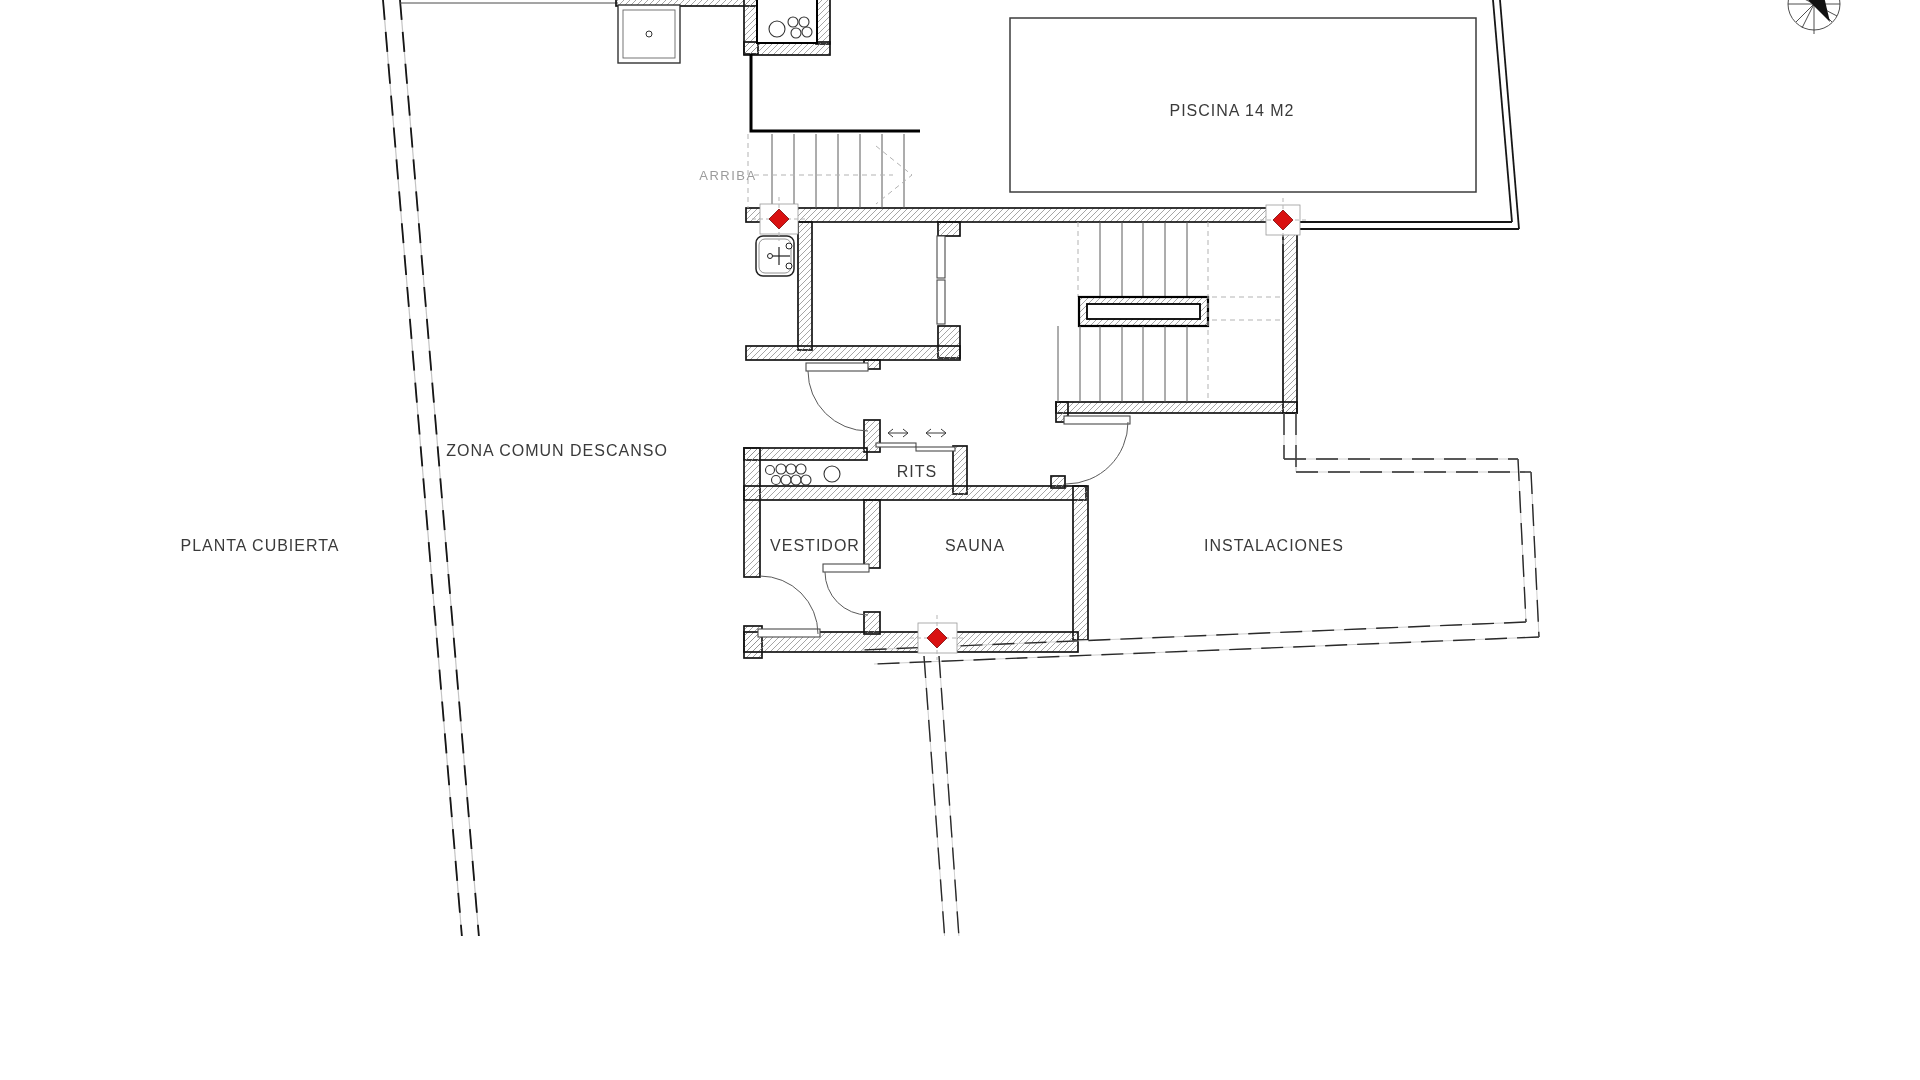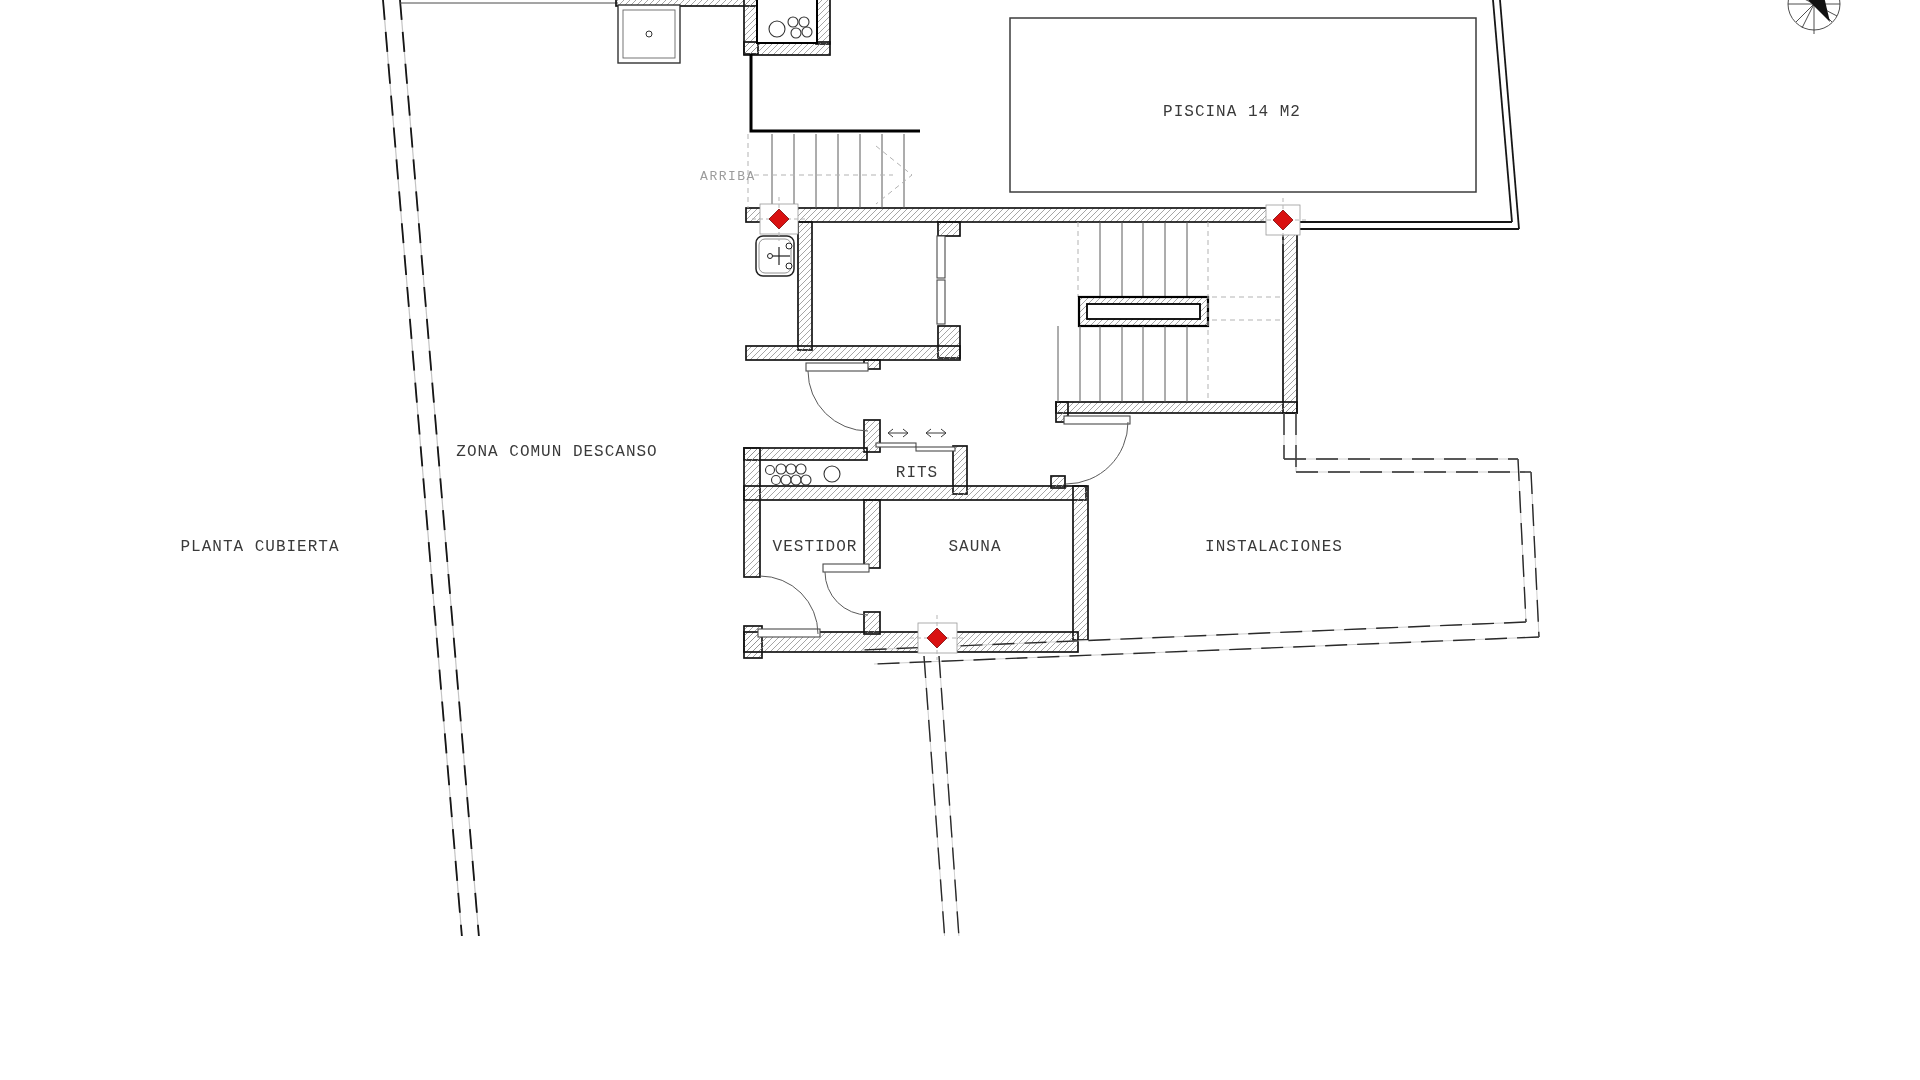--- a/index.html
+++ b/index.html
@@ -1,17 +1,17 @@
 <!DOCTYPE html>
 <html><head>
 <meta charset="utf-8">
 <style>
   html,body{margin:0;padding:0;background:#ffffff;}
   #stage{position:relative;width:1920px;height:936px;background:#ffffff;overflow:hidden;
-         font-family:Liberation Mono, monospace;}
+         font-family:Liberation Sans, sans-serif;}
   svg{position:absolute;left:0;top:0;}
   .wall{fill:url(#hatch);stroke:#141414;stroke-width:1.7;}
   .leaf{fill:#ffffff;stroke:#4a4a4a;stroke-width:1.1;}
   .arc{fill:none;stroke:#5a5a5a;stroke-width:1;}
   .riser{stroke:#5a5a5a;stroke-width:1;}
   .guide{stroke:#b3b3b3;stroke-width:1;stroke-dasharray:5 4;fill:none;}
   .sitegray{stroke:#c4c4c4;stroke-width:1.2;fill:none;}
   .siteblack{stroke:#161616;stroke-width:1.8;fill:none;stroke-dasharray:20 12;}
   .instgray{stroke:#cfcfcf;stroke-width:1;fill:none;}
   .instblack{stroke:#2a2a2a;stroke-width:1.4;fill:none;stroke-dasharray:22 10;}

